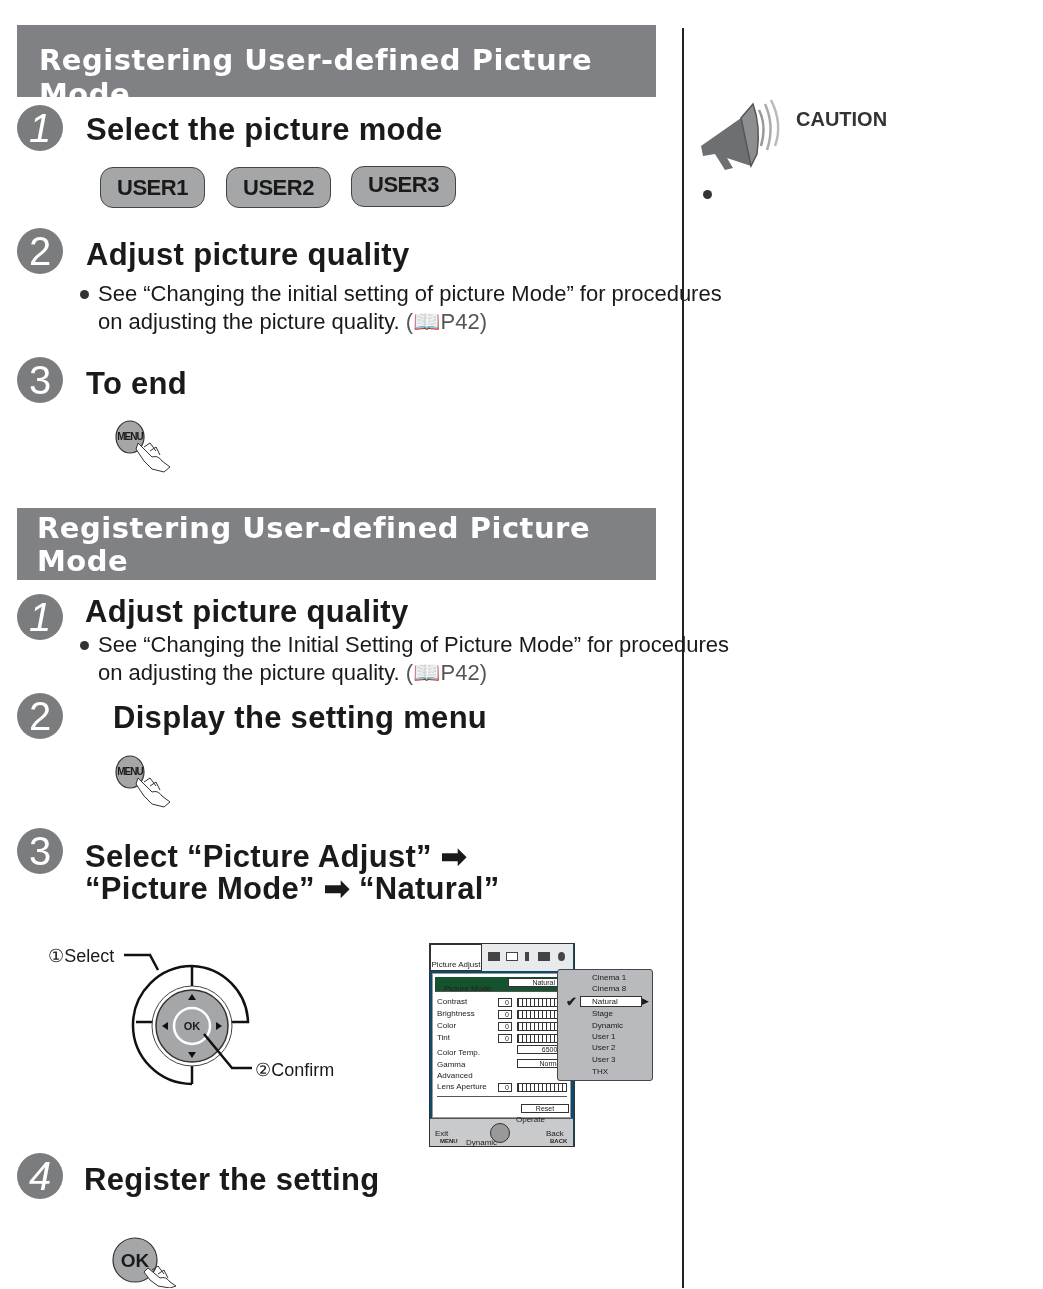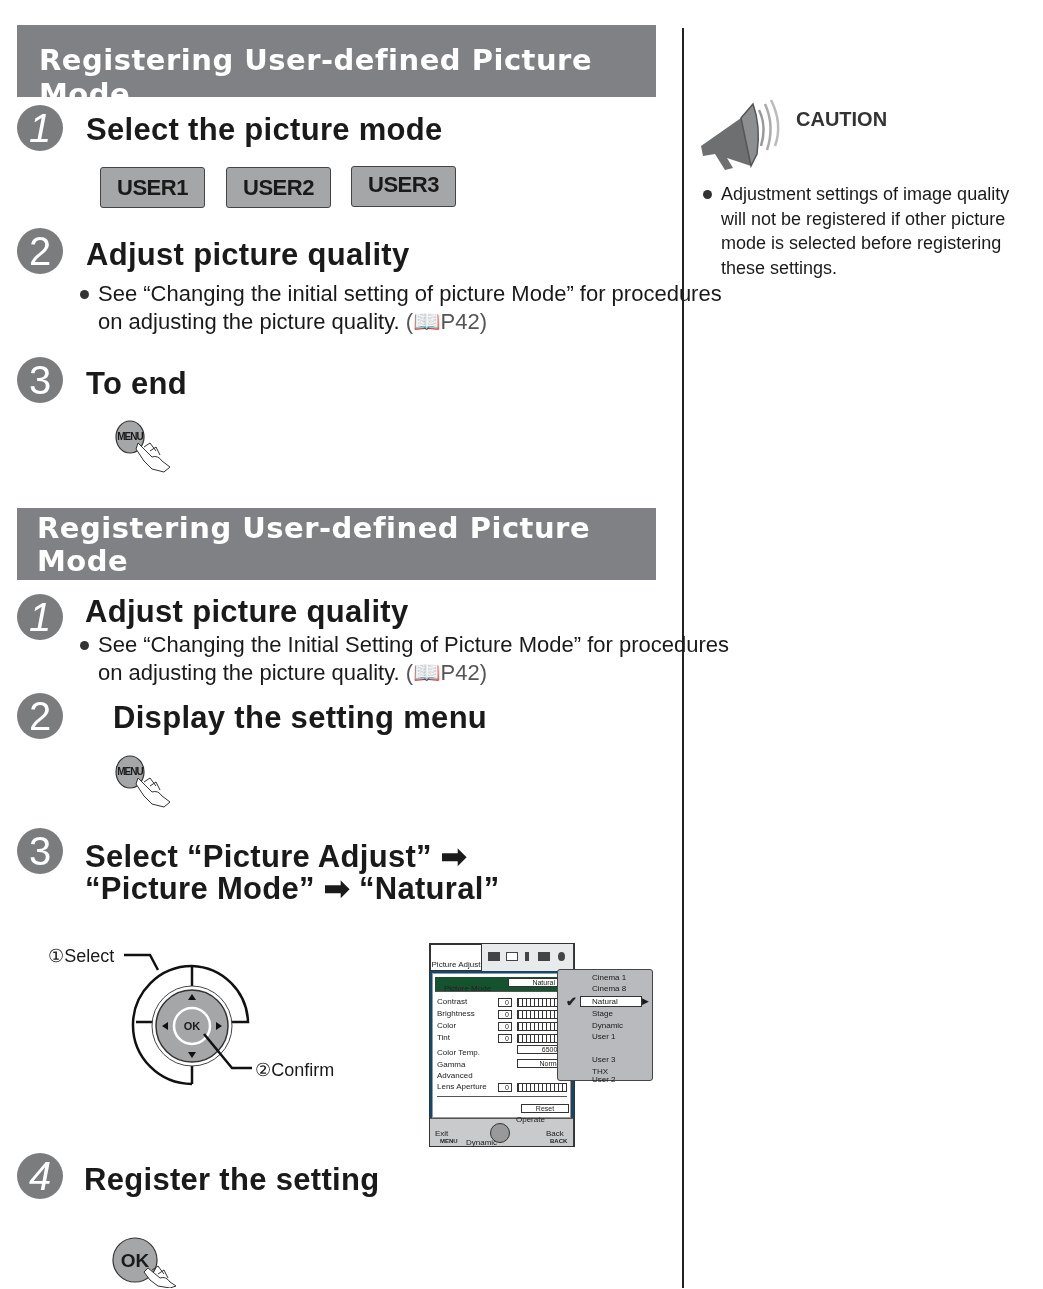--- a/index.html
+++ b/index.html
@@ -13,21 +13,21 @@
   #banner2 { top: 508px; height: 72px; padding: 4px 0 0 20px; font-size: 29px; line-height: 33px; }
 
   .step-num { position: absolute; width: 46px; height: 46px; border-radius: 50%; background: #7b7c7e;
               color: #ffffff; font-size: 40px; font-style: italic; text-align: center; line-height: 46px;
               font-family: "Liberation Sans", sans-serif; }
   .step-num.plain { font-style: normal; }
   .step-title { position: absolute; font-size: 31px; font-weight: bold; color: #1a1a1a;
                 white-space: nowrap; letter-spacing: 0.3px; }
 
   .user-btn { position: absolute; top: 166px; width: 105px; height: 41px; background: #a5a6a8;
-              border: 1.5px solid #444; border-radius: 3px; font-weight: bold; font-size: 22px;
+              border: 1.5px solid #444; border-radius: 13px; font-weight: bold; font-size: 22px;
               text-align: center; line-height: 40px; color: #1a1a1a; letter-spacing: -0.5px; }
 
   .bullet { position: absolute; font-size: 22px; line-height: 28px; color: #1a1a1a; }
   .bullet .dot { position: absolute; left: -18px; top: 10px; width: 9px; height: 9px; border-radius: 50%; background: #333; }
   .ref { color: #555; }
 
   .remote-btn { position: absolute; }
   .divider { position: absolute; left: 682px; top: 28px; width: 2px; height: 1260px; background: #222; }
 
   .caution-title { position: absolute; left: 796px; top: 108px; font-size: 20px; font-weight: bold; color: #333; }
@@ -89,21 +89,20 @@
 <svg style="position:absolute;left:697px;top:96px;" width="88" height="74">
   <path d="M4 50 L44 22 L54 70 L30 62 L36 72 L28 74 L18 58 L6 60 Z" fill="#6e6f71"></path>
   <path d="M44 22 L56 8 Q64 30 60 58 L54 70 Z" fill="#8d8e90" stroke="#555" stroke-width="1.5"></path>
   <path d="M62 14 Q70 30 64 50" fill="none" stroke="#999" stroke-width="2.5"></path>
   <path d="M68 8 Q78 30 70 54" fill="none" stroke="#aaa" stroke-width="2.5"></path>
   <path d="M74 4 Q86 28 78 50" fill="none" stroke="#bbb" stroke-width="2.5"></path>
 </svg>
 <div class="caution-title">CAUTION</div>
 <div class="caution-text">
   <span class="dot"></span>
-  <span>Adjustment settings of image quality will not be registered if other picture mode is selected before registering these settings.</span>
 </div>
 
 <div id="banner2" class="banner">
   <span class="line">Registering User-defined Picture Mode</span>
   <span class="line">from the Menu</span>
 </div>
 
 <div class="step-num" style="left:17px;top:594px;">1</div>
 <div class="step-title" style="left:85px;top:594px;">Adjust picture quality</div>
 <div class="bullet" style="left:98px;top:631px;">
@@ -205,21 +204,21 @@
 
 <div class="osd-pop">
   <div class="opt" style="top:3px;">Cinema 1</div>
   <div class="opt" style="top:14px;">Cinema 8</div>
   <span style="position:absolute;left:8px;top:24px;font-size:13px;font-weight:bold;color:#222;">✔</span>
   <div class="opt sel" style="top:26px;">Natural</div>
   <span style="position:absolute;left:84px;top:26px;font-size:9px;">▶</span>
   <div class="opt" style="top:39px;">Stage</div>
   <div class="opt" style="top:51px;">Dynamic</div>
   <div class="opt" style="top:62px;">User 1</div>
-  <div class="opt" style="top:73px;margin-top:32px;">User 2</div>
+  <div class="opt" style="top:73px;">User 2</div>
   <div class="opt" style="top:85px;">User 3</div>
   <div class="opt" style="top:97px;">THX</div>
 </div>
 
 <div class="step-num" style="left:17px;top:1153px;">4</div>
 <div class="step-title" style="left:84px;top:1162px;">Register the setting</div>
 
 <svg class="remote-btn" style="left:110px;top:1236px;" width="72" height="52">
   <circle cx="25" cy="24" r="22" fill="#a5a6a8" stroke="#333" stroke-width="1.2"></circle>
   <text x="25" y="31" text-anchor="middle" font-size="19" font-weight="bold" font-family="Liberation Sans, sans-serif" fill="#1a1a1a">OK</text>

